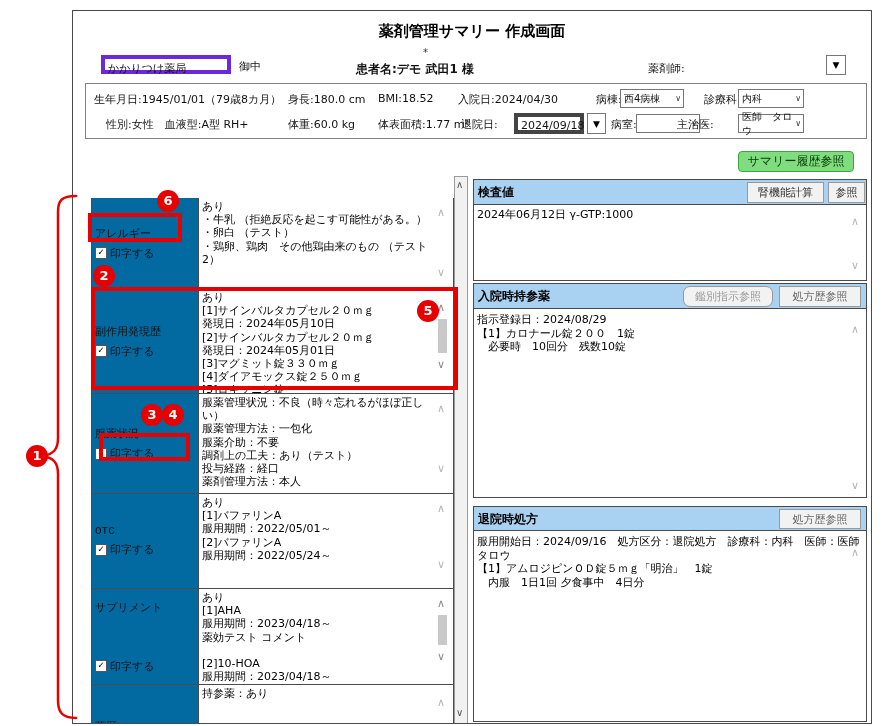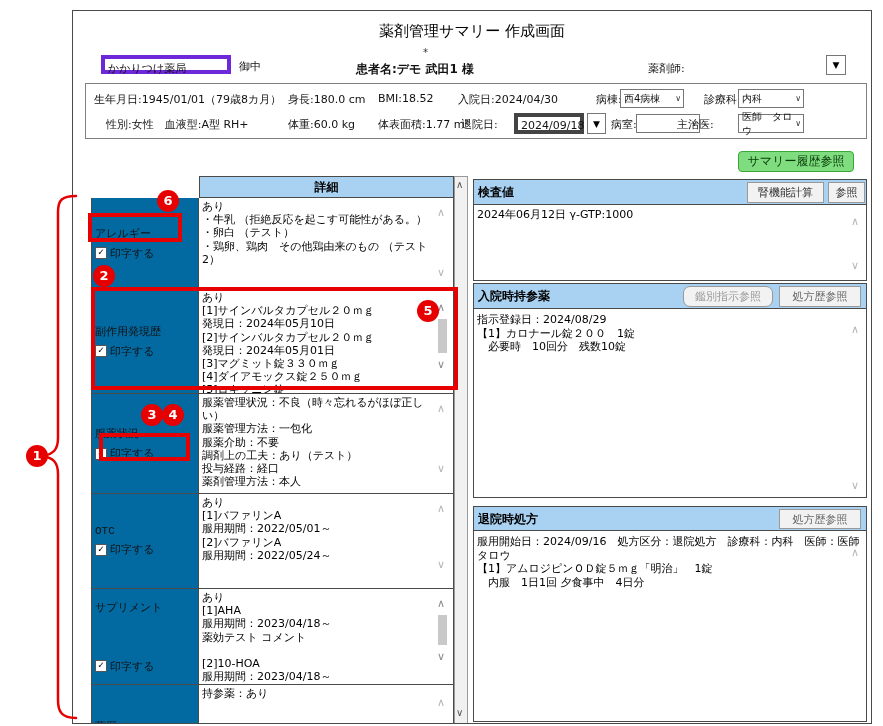--- a/index.html
+++ b/index.html
@@ -2,21 +2,21 @@
 <html><head>
 <meta charset="utf-8">
 <style>
   html,body{margin:0;padding:0;}
   body{font-family:"DejaVu Sans","Liberation Sans",sans-serif;background:#fff;}
   #screen{position:relative;width:883px;height:726px;background:#fff;overflow:hidden;}
   #page{position:absolute;left:72px;top:10px;width:798px;height:712px;border:1px solid #4a4a4a;background:#fff;overflow:hidden;}
   .abs{position:absolute;}
   .t11{font-size:11px;color:#111;white-space:nowrap;}
   .t12{font-size:12px;color:#111;white-space:nowrap;}
-  .title{font-size:15px;font-weight:normal;color:#000;text-align:center;}
+  .title{font-size:15px;font-weight:bold;color:#000;text-align:center;}
   .inputbox{border:4px solid #6d28d9;background:#fff;font-size:11px;color:#111;padding:2px 3px;box-sizing:border-box;}
   .selectbox{border:1px solid #767676;background:#fff;font-size:10px;color:#111;box-sizing:border-box;display:flex;align-items:center;justify-content:space-between;padding:0 2px 0 3px;}
   .chev{font-size:8px;color:#333;}
   .dd-btn{border:1px solid #767676;background:#fff;display:flex;align-items:center;justify-content:center;font-size:9px;color:#000;box-sizing:border-box;}
   .infobox{border:1px solid #808080;background:#fff;}
   .btn{border:1px solid #999;background:#f2f2f2;font-size:11px;color:#333;display:flex;align-items:center;justify-content:center;box-sizing:border-box;}
   .btn.dis{color:#999;border-radius:7px;}
   .btn.gray{color:#666;}
   .greenbtn{background:#7fdc7f;border:1px solid #39a839;border-radius:4px;font-size:12px;color:#083a08;display:flex;align-items:center;justify-content:center;box-sizing:border-box;font-family:Liberation Mono, monospace;}
   .hdrcell{background:#a9d2f2;border:1px solid #4a4a4a;box-sizing:border-box;font-size:12px;font-weight:bold;display:flex;align-items:center;justify-content:center;color:#000;}
@@ -87,21 +87,20 @@
     </div>
     <div class="abs t11" style="left:604px;top:106px;">主治医:</div>
     <div class="abs selectbox" style="left:665px;top:103px;width:66px;height:19px;">
       <span>医師　タロウ</span>
         <span class="chev">∨</span>
     </div>
 
     <div class="abs greenbtn" style="left:665px;top:140px;width:116px;height:21px;">サマリー履歴参照</div>
 
     <div class="abs hdrcell" style="left:18px;top:165px;width:109px;height:24px;margin-top:35px;">項目</div>
-    <div class="abs hdrcell" style="left:126px;top:165px;width:255px;height:22px;">詳細</div>
 
     <div class="abs itemcell" style="left:18px;top:187px;width:108px;height:91px;">
       <span class="itemlabel">アレルギー</span>
       <span class="printrow">
           <span class="cb">✓</span>
           <span>印字する</span>
         </span>
     </div>
     <div class="abs detailcell" style="left:126px;top:187px;width:255px;height:91px;">
       <div class="detailtext">あり

